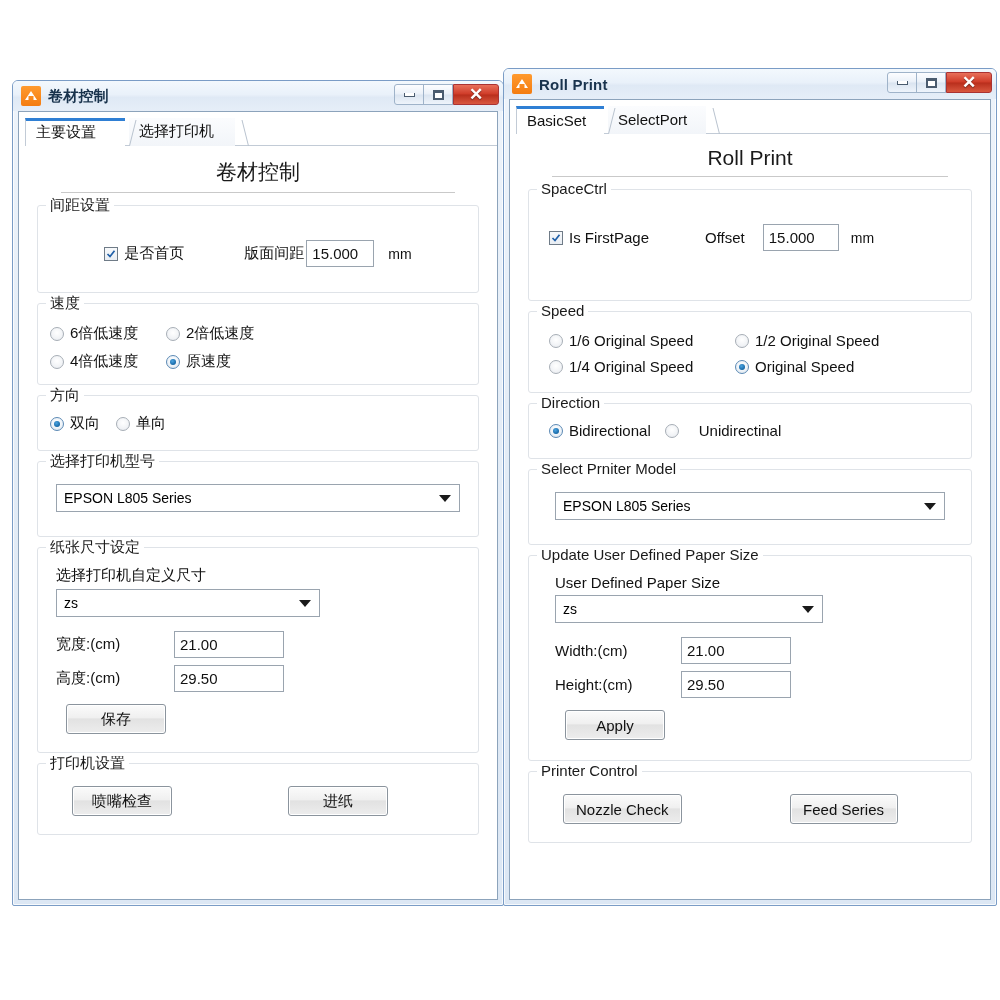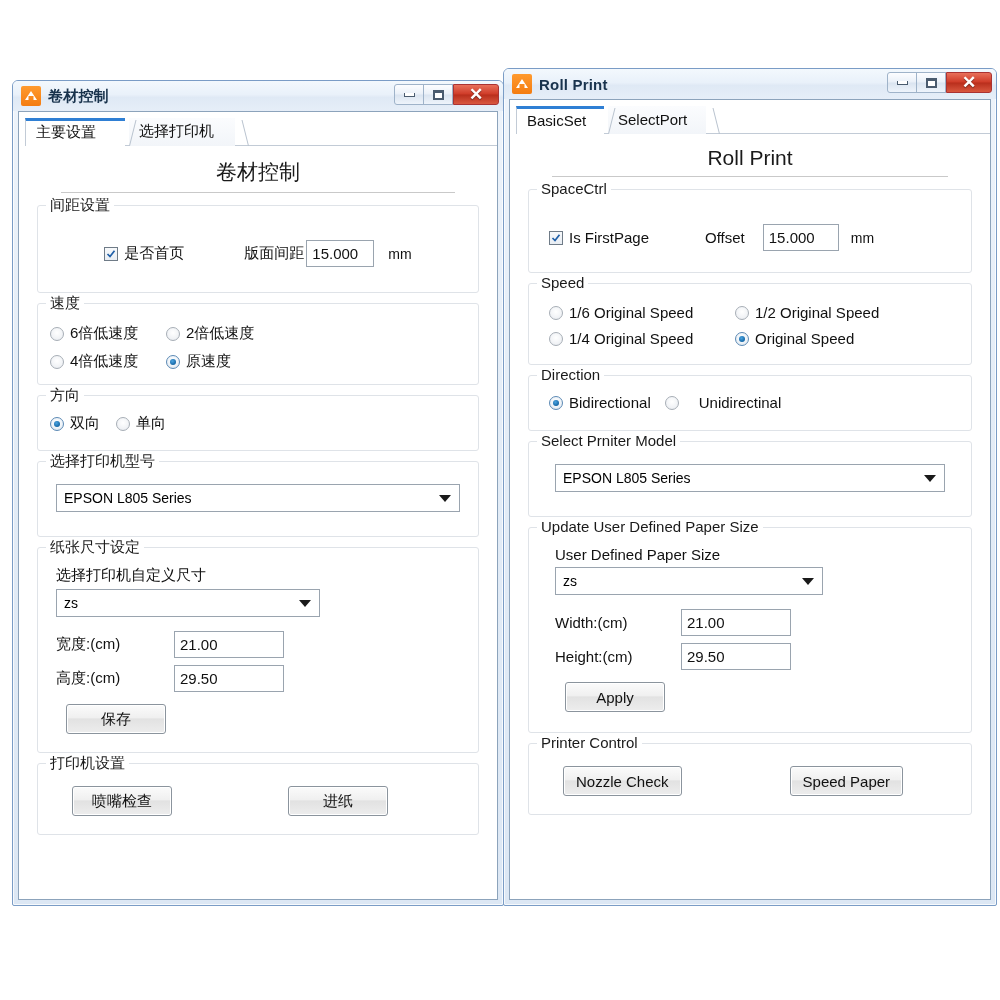--- a/index.html
+++ b/index.html
@@ -383,21 +383,21 @@
         <div class="tab inactive" style="left:92px; width:98px;">
           <span>SelectPort</span>
         </div>
       </div>
 
       <div class="page">
 
         <div class="page-title">Roll Print</div>
         <div class="page-rule"></div>
 
-        <div class="group" style="height:84px;">
+        <div class="group" style="height:112px;">
           <span class="legend">SpaceCtrl</span>
           <div class="row" style="margin-top:18px; padding-left:8px;">
             <span class="checkbox">
               <svg width="10" height="10" viewBox="0 0 10 10">
                 <path d="M1.5 5 L4 7.5 L8.5 1.8" stroke="#1f5fa8" stroke-width="1.7" fill="none"></path>
               </svg>
             </span>
             <span class="lbl" style="margin-left:6px;">Is FirstPage</span>
             <span class="lbl" style="margin-left:56px;">Offset</span>
             <span class="textbox" style="width:76px; margin-left:18px;">15.000</span>
@@ -454,21 +454,21 @@
             <span class="lbl" style="width:126px;">Height:(cm)</span>
             <span class="textbox" style="width:110px;">29.50</span>
           </div>
           <div class="button" style="margin:12px 0 0 24px; min-width:100px;">Apply</div>
         </div>
 
         <div class="group" style="height:72px;">
           <span class="legend">Printer Control</span>
           <div class="row" style="margin-top:6px; padding-left:22px;">
             <div class="button" style="min-width:108px;">Nozzle Check</div>
-            <div class="button" style="min-width:108px; margin-left:108px;">Speed Paper</div>
+            <div class="button" style="min-width:108px; margin-left:108px;">Feed Series</div>
           </div>
         </div>
 
       </div>
     </div>
   </div>
 
 </div>
 
 </body></html>

